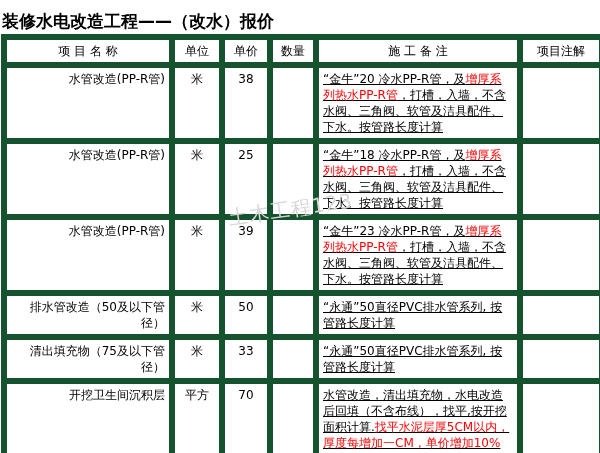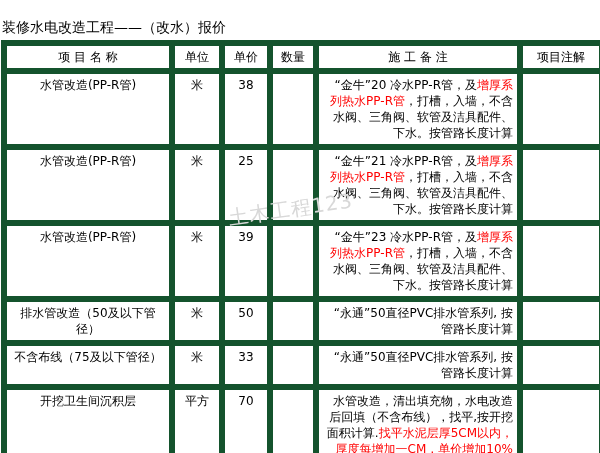--- a/index.html
+++ b/index.html
@@ -14,23 +14,23 @@
     color: #000000;
     overflow: hidden;
   }
   .page {
     width: 600px;
     height: 453px;
     position: relative;
     box-sizing: border-box;
   }
   .doc-title {
-    font-size: 14px;
-    font-weight: normal;
-    padding: 18px 0 4px 2px;
+    font-size: 17px;
+    font-weight: bold;
+    padding: 12px 0 4px 2px;
     line-height: 18px;
     white-space: nowrap;
     letter-spacing: 0px;
   }
   table.quote {
     border-collapse: collapse;
     width: 598px;
     margin-left: 1px;
     table-layout: fixed;
   }
@@ -52,34 +52,35 @@
     height: 22px;
   }
   .col-name  { width: 168px; }
   .col-unit  { width: 50px; }
   .col-price { width: 48px; }
   .col-qty   { width: 46px; }
   .col-note  { width: 204px; }
   .col-remark{ width: 82px; }
 
   td.name {
-    text-align: center;
+    text-align: right;
     vertical-align: middle;
     font-size: 12.5px;
     line-height: 16px;
   }
   td.center {
     text-align: center;
     vertical-align: middle;
     font-size: 12.5px;
   }
   td.note {
-    text-align: right;
+    text-align: left;
     font-size: 12px;
     line-height: 16px;
+    text-decoration: underline;
   }
   td.remark { }
   .red { color: #ff0000; }
   .seg { }
   .wm {
     position: absolute;
     left: 228px;
     top: 196px;
     font-size: 20px;
     color: #d8d8d8;
@@ -122,41 +123,41 @@
           <td class="center">38</td>
           <td class="center"></td>
           <td class="note"><span class="seg">“金牛”20 冷水PP-R管，及</span><span class="seg red">增厚系</span><span class="seg red">列热水PP-R管</span><span class="seg">，打槽，入墙，不含水阀、三角阀、软管及洁具配件、下水。按管路长度计算</span></td>
           <td class="remark"></td>
         </tr>
         <tr>
           <td class="name">水管改造(PP-R管)</td>
           <td class="center">米</td>
           <td class="center">25</td>
           <td class="center"></td>
-          <td class="note"><span class="seg">“金牛”21 冷水PP-R管，及</span><span class="seg red">增厚系</span><span class="seg red">列热水PP-R管</span><span class="seg">，打槽，入墙，不含水阀、三角阀、软管及洁具配件、下水。按管路长度计算</span></td>
+          <td class="note"><span class="seg">“金牛”18 冷水PP-R管，及</span><span class="seg red">增厚系</span><span class="seg red">列热水PP-R管</span><span class="seg">，打槽，入墙，不含水阀、三角阀、软管及洁具配件、下水。按管路长度计算</span></td>
           <td class="remark"></td>
         </tr>
         <tr>
           <td class="name">水管改造(PP-R管)</td>
           <td class="center">米</td>
           <td class="center">39</td>
           <td class="center"></td>
           <td class="note"><span class="seg">“金牛”23 冷水PP-R管，及</span><span class="seg red">增厚系</span><span class="seg red">列热水PP-R管</span><span class="seg">，打槽，入墙，不含水阀、三角阀、软管及洁具配件、下水。按管路长度计算</span></td>
           <td class="remark"></td>
         </tr>
         <tr>
           <td class="name">排水管改造（50及以下管径）</td>
           <td class="center">米</td>
           <td class="center">50</td>
           <td class="center"></td>
           <td class="note"><span class="seg">“永通”50直径PVC排水管系列, 按管路长度计算</span></td>
           <td class="remark"></td>
         </tr>
         <tr>
-          <td class="name">不含布线（75及以下管径）</td>
+          <td class="name">清出填充物（75及以下管径）</td>
           <td class="center">米</td>
           <td class="center">33</td>
           <td class="center"></td>
           <td class="note"><span class="seg">“永通”50直径PVC排水管系列, 按管路长度计算</span></td>
           <td class="remark"></td>
         </tr>
         <tr>
           <td class="name">开挖卫生间沉积层</td>
           <td class="center">平方</td>
           <td class="center">70</td>

